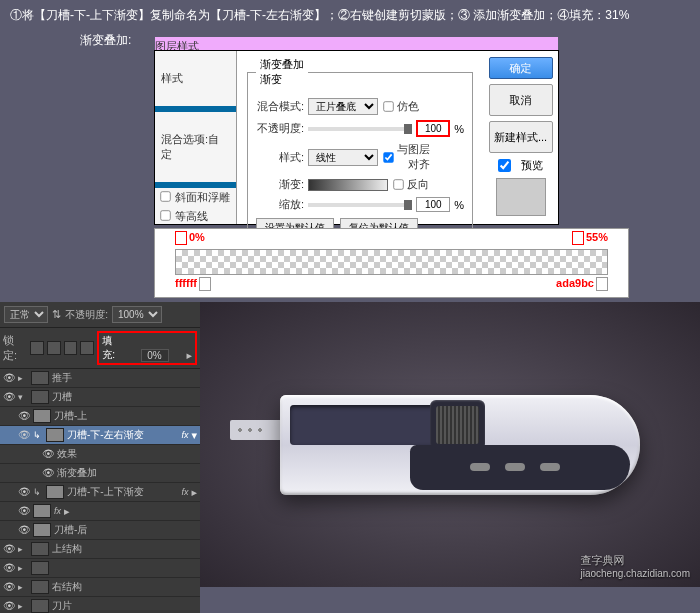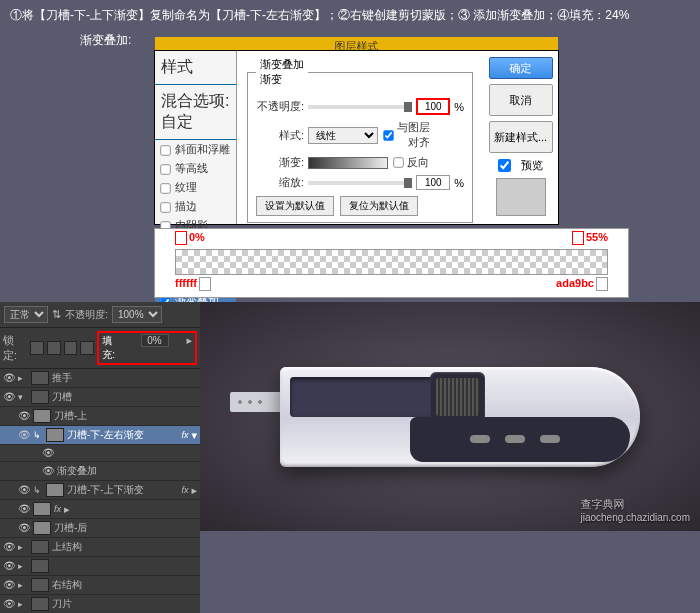--- a/index.html
+++ b/index.html
@@ -1,23 +1,23 @@
 <!DOCTYPE html>
 <html><head>
 <meta charset="utf-8">
 <style>
 *{margin:0;padding:0;box-sizing:border-box;font-family:"Microsoft YaHei",SimSun,sans-serif;font-size:11px}
 body{width:700px;height:613px;background:#5a5a6e;overflow:hidden}
 .top-instructions{color:#fff;padding:6px 10px;font-size:12px;line-height:1.6}
 .side-label{position:absolute;left:80px;top:32px;color:#fff;font-size:12px}
 .dialog{position:absolute;left:154px;top:50px;width:405px;height:175px;background:#fff;border:1px solid #000;display:flex}
-.dialog-title{position:absolute;left:155px;top:37px;width:403px;background:#eab308;font-size:11px;text-align:center;padding:2px 0;color:#333}
+.dialog-title{position:absolute;left:155px;top:37px;width:403px;background:#f0abfc;font-size:11px;padding:2px 0;color:#333}
 .dlg-left{width:82px;border-right:1px solid #999;background:#f5f5f5}
-.dlg-left-h{font-size:16px;padding:6px 6px;color:#333;border-bottom:1px solid #0369a1}
-.dlg-check{display:flex;align-items:flex-end;padding:2px 4px;color:#333;font-size:10px}
+.dlg-left-h{font-size:11px;padding:20px 6px;color:#333;border-bottom:6px solid #0369a1}
+.dlg-check{display:flex;align-items:flex-start;padding:2px 4px;color:#333;font-size:10px}
 .dlg-check input{margin-right:3px;transform:scale(.8)}
 .dlg-check.active{background:#4a7db5;color:#fff}
 .dlg-mid{flex:1;padding:6px 10px}
 .dlg-mid fieldset{border:1px solid #999;padding:6px 8px}
 .dlg-mid legend{font-size:11px;padding:0 4px}
 .row{display:flex;align-items:center;margin:5px 0;gap:4px}
 .row label{width:48px;text-align:right;font-size:11px;color:#333}
 .row select,.row input[type=text]{font-size:10px;border:1px solid #999;padding:1px 3px}
 .row select{width:70px}
 .pct-input{width:34px;border:2px solid red!important;text-align:center}
@@ -38,50 +38,50 @@
 .gb-labels span::before{content:'';display:inline-block;width:10px;height:12px;background:#fff;border:1px solid red;margin-right:2px;vertical-align:middle}
 .gb-strip{margin:2px 20px;height:26px;border:1px solid #999;background:repeating-conic-gradient(#ccc 0 25%,#fff 0 50%) 0 0/12px 12px}
 .gb-hex{display:flex;justify-content:space-between;padding:0 20px;color:red;font-weight:bold;font-size:13px}
 .gb-hex span::after{content:'';display:inline-block;width:10px;height:12px;background:#fff;border:1px solid #999;margin-left:2px;vertical-align:middle}
 .ps-panel{position:absolute;left:0;top:302px;width:200px;height:311px;background:#3a3a3a;color:#bbb}
 .ps-top{display:flex;align-items:center;padding:4px;gap:4px;border-bottom:1px solid #222}
 .ps-top select{background:#444;color:#ccc;border:1px solid #666;font-size:10px;padding:1px}
 .ps-top .lbl{font-size:10px}
 .ps-fill-row{display:flex;align-items:center;padding:3px;gap:3px;border-bottom:1px solid #222}
 .ps-fill-row .ico{width:14px;height:14px;background:#555;border:1px solid #222}
-.fill-box{border:2px solid red!important;display:flex;align-items:flex-start;padding:1px 3px;gap:18px}
+.fill-box{border:2px solid red!important;display:flex;align-items:flex-end;padding:1px 3px;gap:18px}
 .fill-box .lbl{color:#fff;font-size:10px}
 .fill-box .val{background:#333;border:1px solid #555;width:28px;color:#ccc;font-size:10px;text-align:center}
 .layer{display:flex;align-items:center;padding:2px 3px;gap:3px;border-bottom:1px solid #2a2a2a}
 .layer .eye{width:12px;height:12px;font-size:10px;color:#ccc;text-align:center}
 .layer .arr{width:10px;font-size:9px}
 .layer .thumb{width:18px;height:14px;background:#888;border:1px solid #222}
 .layer .thumb.folder{background:#555}
 .layer .name{font-size:10px;flex:1}
 .layer.active{background:#5a7aa5;color:#fff}
 .layer .fx{font-size:9px;font-style:italic}
 .indent1{padding-left:18px}
 .indent3{padding-left:42px}
-.canvas{position:absolute;left:200px;top:302px;width:500px;height:229px;background:radial-gradient(ellipse at center,#5d5764,#2d2730);display:flex;align-items:center;justify-content:center}
+.canvas{position:absolute;left:200px;top:302px;width:500px;height:285px;background:radial-gradient(ellipse at center,#5d5764,#2d2730);display:flex;align-items:center;justify-content:center}
 .knife{width:440px;height:120px;position:relative}
 .knife-body{position:absolute;left:50px;top:10px;width:360px;height:100px;background:linear-gradient(#f0f0f5,#d0d0dd,#f0f0f5);border-radius:6px 50px 50px 6px;box-shadow:0 8px 20px rgba(0,0,0,.5),inset 0 2px 3px #fff,inset 0 -2px 3px rgba(0,0,0,.3)}
 .knife-slot{position:absolute;left:60px;top:20px;width:190px;height:40px;background:#3a3a50;border-radius:4px;box-shadow:inset 0 2px 4px rgba(0,0,0,.6)}
 .slider{position:absolute;left:200px;top:15px;width:55px;height:50px;background:#2a2a38;border-radius:6px;box-shadow:inset 0 1px 2px rgba(255,255,255,.2)}
 .slider::before{content:'';position:absolute;left:6px;top:6px;width:43px;height:38px;background:repeating-linear-gradient(90deg,#555,#555 2px,#333 2px,#333 4px);border-radius:3px}
 .grip{position:absolute;left:180px;top:60px;width:220px;height:45px;background:#2a2a38;border-radius:10px 30px 40px 20px}
 .grip-hole{position:absolute;width:20px;height:8px;background:#888;border-radius:4px;top:18px}
 .gh1{left:60px}.gh2{left:95px}.gh3{left:130px}
 .blade{position:absolute;left:0;top:35px;width:60px;height:20px;background:#d0d0d8;border-radius:2px}
 .blade-dots{position:absolute;left:5px;top:38px;width:50px;height:14px;background:radial-gradient(circle at 5px 7px,#888 2px,transparent 2px),radial-gradient(circle at 15px 7px,#888 2px,transparent 2px),radial-gradient(circle at 25px 7px,#888 2px,transparent 2px)}
 .watermark{position:absolute;right:10px;bottom:8px;color:rgba(255,255,255,.7);font-size:13px;text-shadow:0 1px 2px #000}
 </style>
 </head>
 <body>
 
-<div class="top-instructions">①将【刀槽-下-上下渐变】复制命名为【刀槽-下-左右渐变】；②右键创建剪切蒙版；③ 添加渐变叠加；④填充：24%</div>
+<div class="top-instructions">①将【刀槽-下-上下渐变】复制命名为【刀槽-下-左右渐变】；②右键创建剪切蒙版；③ 添加渐变叠加；④填充：31%</div>
 <div class="side-label">渐变叠加:</div>
 
 <div class="dialog-title">图层样式</div>
 <div class="dialog">
   <div class="dlg-left">
     <div class="dlg-left-h">样式</div>
     <div class="dlg-left-h">混合选项:自定</div>
     <label class="dlg-check">
         <input type="checkbox" style="">
         <span>斜面和浮雕</span>
@@ -115,20 +115,28 @@
         <span>颜色叠加</span>
       </label>
     <label class="dlg-check active">
         <input type="checkbox" checked="" style="">
         <span>渐变叠加</span>
       </label>
   </div>
   <div class="dlg-mid">
     <fieldset>
       <legend><span>渐变叠加</span><br><span>渐变</span></legend>
+      <div class="row">
+        <label>混合模式:</label>
+        <select><option>正片叠底</option></select>
+        <label class="chk">
+            <input type="checkbox" style="">
+            <span>仿色</span>
+          </label>
+      </div>
       <div class="row">
         <label>不透明度:</label>
         <div style="flex:1;height:4px;background:#ddd;position:relative">
             <div style="position:absolute;right:0;top:-3px;width:8px;height:10px;background:#666"></div>
           </div>
         <input class="pct-input" type="text" value="100" style="">
         <span>%</span>
       </div>
       <div class="row">
         <label>样式:</label>
@@ -223,20 +231,21 @@
   <div class="layer indent1 active">
       <span class="eye">👁</span>
       <span class="arr">↳</span>
       <span class="thumb"></span>
       <span class="name">刀槽-下-左右渐变</span>
       <span class="fx">fx</span>
       <span>▾</span>
     </div>
   <div class="layer indent3">
       <span class="eye">👁</span>
+      <span class="name">效果</span>
     </div>
   <div class="layer indent3">
       <span class="eye">👁</span>
       <span class="name">渐变叠加</span>
     </div>
   <div class="layer indent1">
       <span class="eye">👁</span>
       <span class="arr">↳</span>
       <span class="thumb"></span>
       <span class="name">刀槽-下-上下渐变</span>

